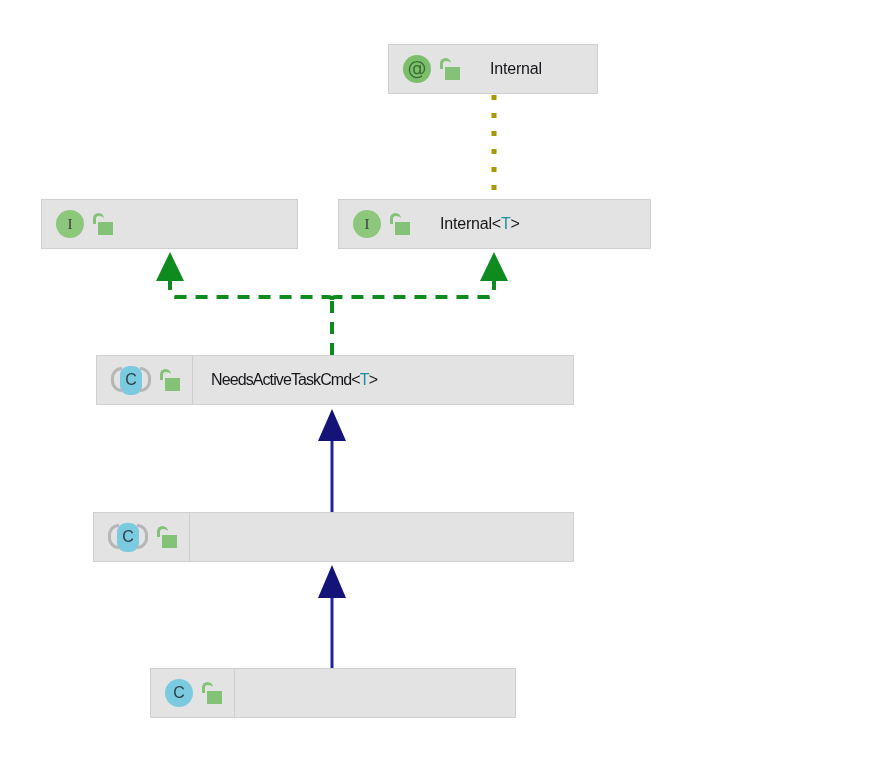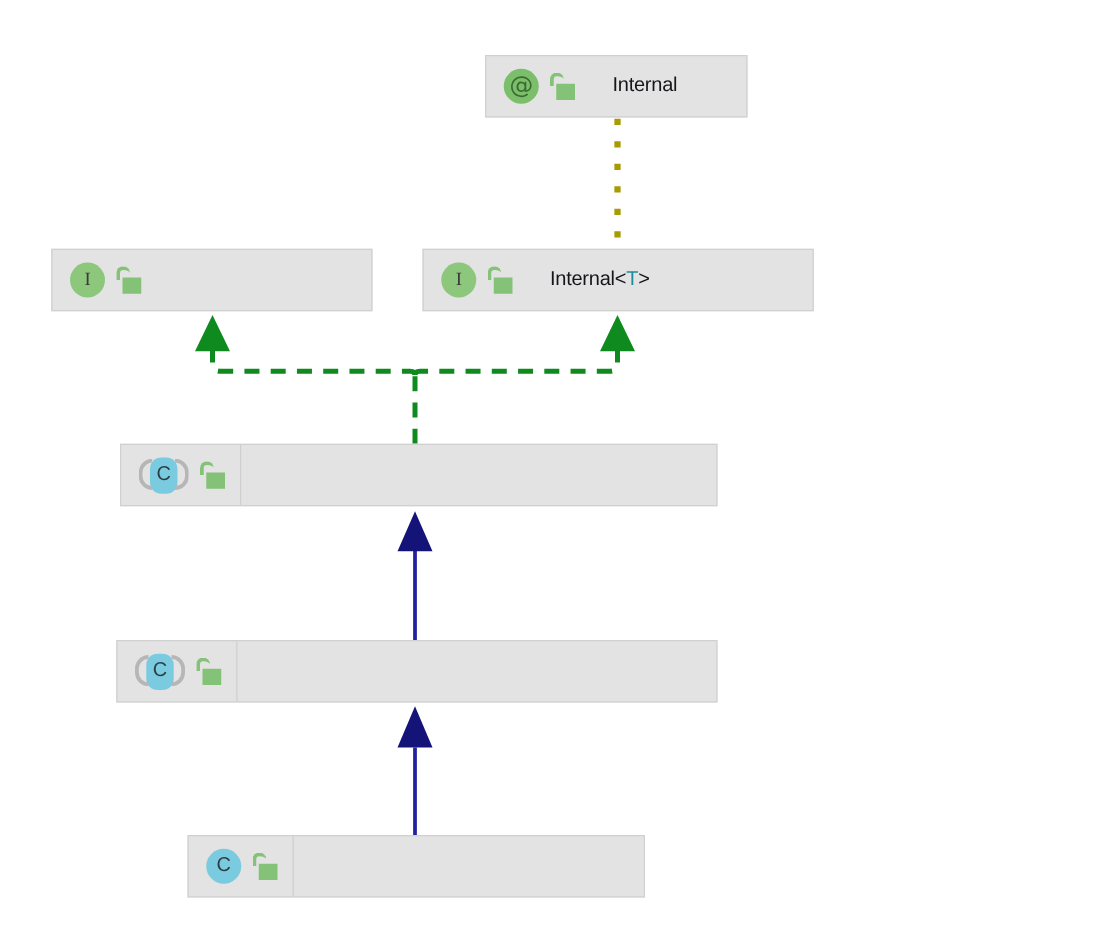--- a/index.html
+++ b/index.html
@@ -278,20 +278,21 @@
         <span class="pill">
             <span class="glyph">C</span>
           </span>
         <span class="arc right"></span>
       </span>
       <span class="icon icon-padlock">
         <span class="shackle"></span>
           <span class="body"></span>
       </span>
     </div>
+    <div class="node-label tight"><span>NeedsActiveTaskCmd</span><span class="angle">&lt;</span><span class="generic-param">T</span><span class="angle">&gt;</span></div>
   </div>
 
   <div class="node" id="node-abstractcomplete" style="left:93px; top:512px; width:481px;">
     <div class="node-iconcell with-divider">
       <span class="icon icon-abstract">
         <span class="arc left"></span>
         <span class="pill">
             <span class="glyph">C</span>
           </span>
         <span class="arc right"></span>

